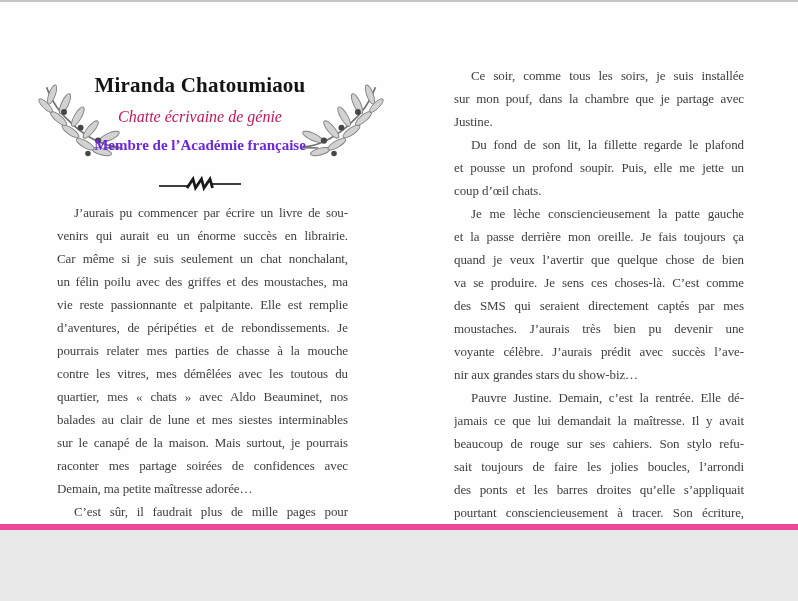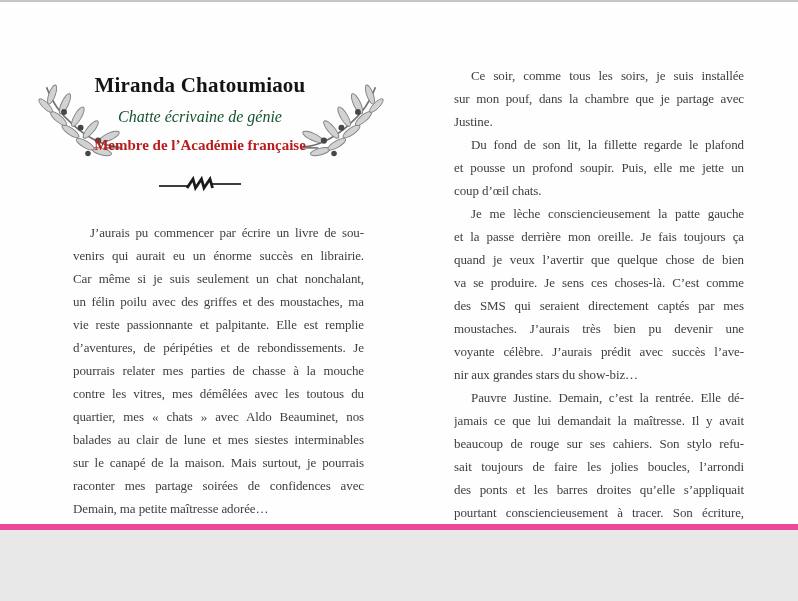--- a/index.html
+++ b/index.html
@@ -16,34 +16,34 @@
   }
   
   .page-header{
     position:absolute;left:44px;top:71px;width:312px;
     text-align:center;
   }
   .book-title{
     margin:0;font-size:21px;font-weight:bold;letter-spacing:.2px;color:#141414;
   }
   .book-subtitle{
-    margin:10px 0 0 0;font-size:16px;font-style:italic;color:#14532d;
+    margin:10px 0 0 0;font-size:16px;font-style:italic;color:#be185d;
   }
   .book-affiliation{
-    margin:11px 0 0 0;font-size:15px;font-weight:bold;color:#b91c1c;
+    margin:11px 0 0 0;font-size:15px;font-weight:bold;color:#6d28d9;
   }
   
   .branch{position:absolute;width:92px;height:95px;top:80px;}
   .branch svg{width:100%;height:100%;}
   .branch.left{left:30px;}
   .branch.right{left:300px;transform:scaleX(-1);}
   .divider{position:absolute;left:157px;top:171px;width:86px;height:22px;}
   
   .body-col{position:absolute;}
-  #left-body{left:73px;top:199px;width:291px;margin-top:20px;}
+  #left-body{left:57px;top:199px;width:291px;}
   #right-body{left:454px;top:62px;width:290px;}
   .bline{
     height:23px;line-height:23px;
     font-size:13px;letter-spacing:-0.1px;
     white-space:nowrap;overflow:hidden;
     color:#404040;
   }
   .bline.just{text-align:justify;white-space:normal;}
   .bline.just::after{content:"";display:inline-block;width:100%;height:0;}
   .bline.ind{padding-left:17px;}

